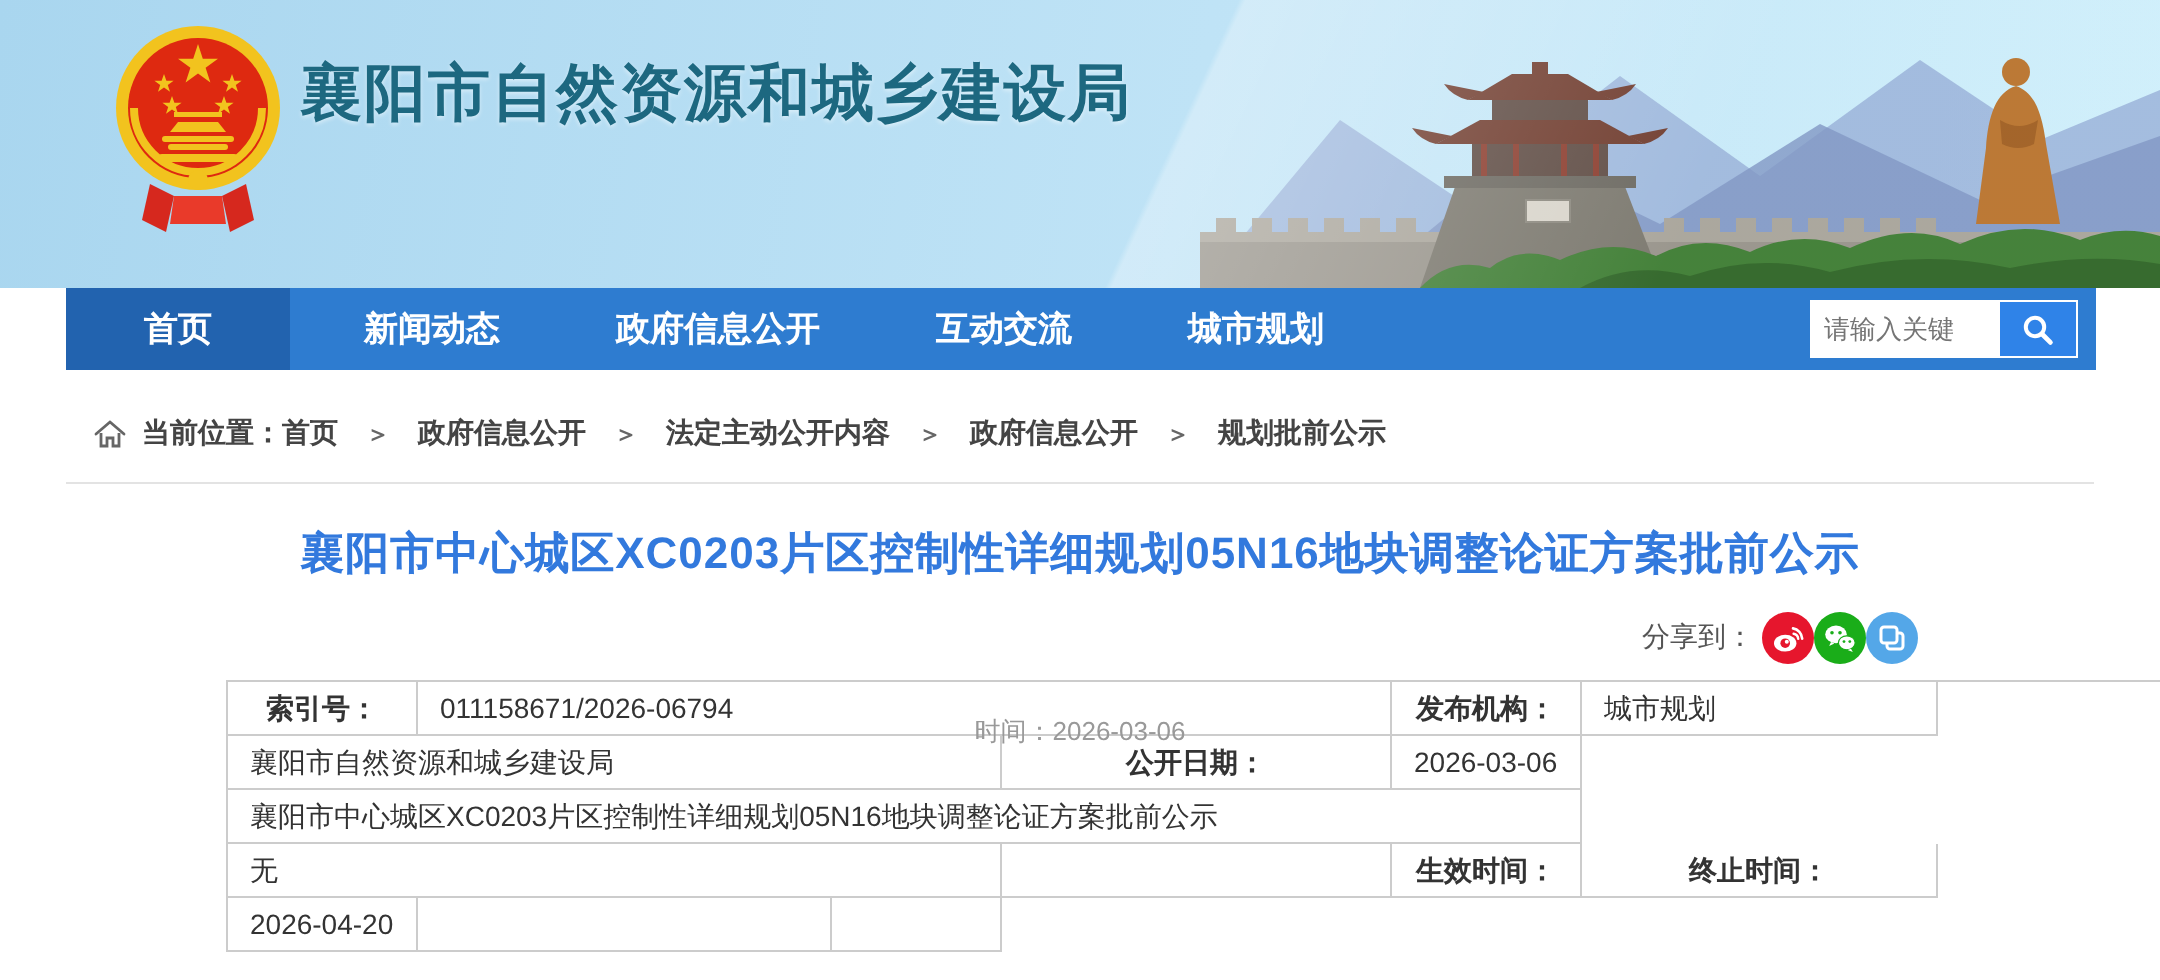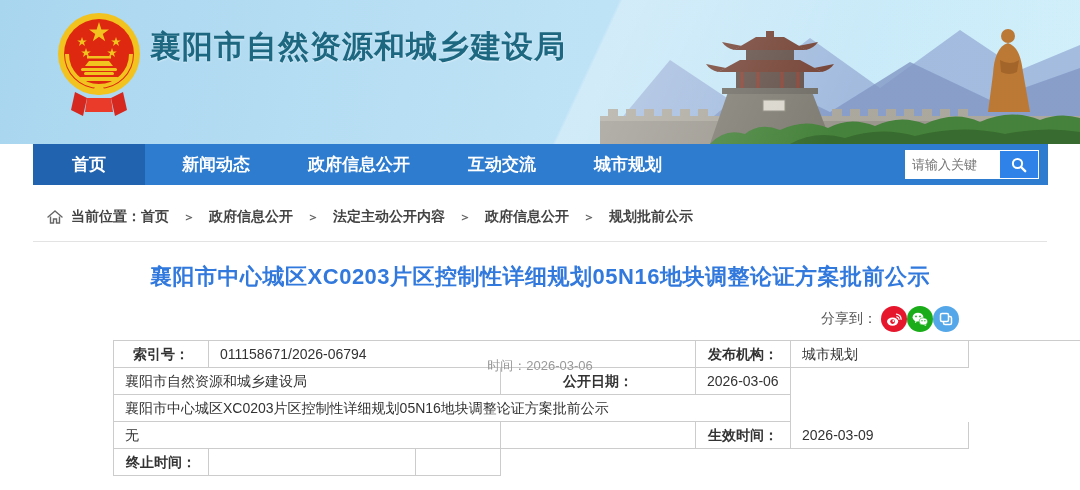--- a/index.html
+++ b/index.html
@@ -231,17 +231,17 @@
   <div class="cell val sp3">襄阳市自然资源和城乡建设局</div>
   <div class="cell lbl">公开日期：</div>
   <div class="cell val">2026-03-06</div>
 
   <div class="cell val sp5">襄阳市中心城区XC0203片区控制性详细规划05N16地块调整论证方案批前公示</div>
 
   <div class="cell val sp3">无</div>
   <div class="cell val"></div>
 
   <div class="cell lbl">生效时间：</div>
-  <div class="cell val">2026-03-09</div>
   <div class="cell lbl">终止时间：</div>
+  <div class="cell val">2026-04-20</div>
   <div class="cell"></div>
   <div class="cell"></div>
 </div>
 
 </body></html>

